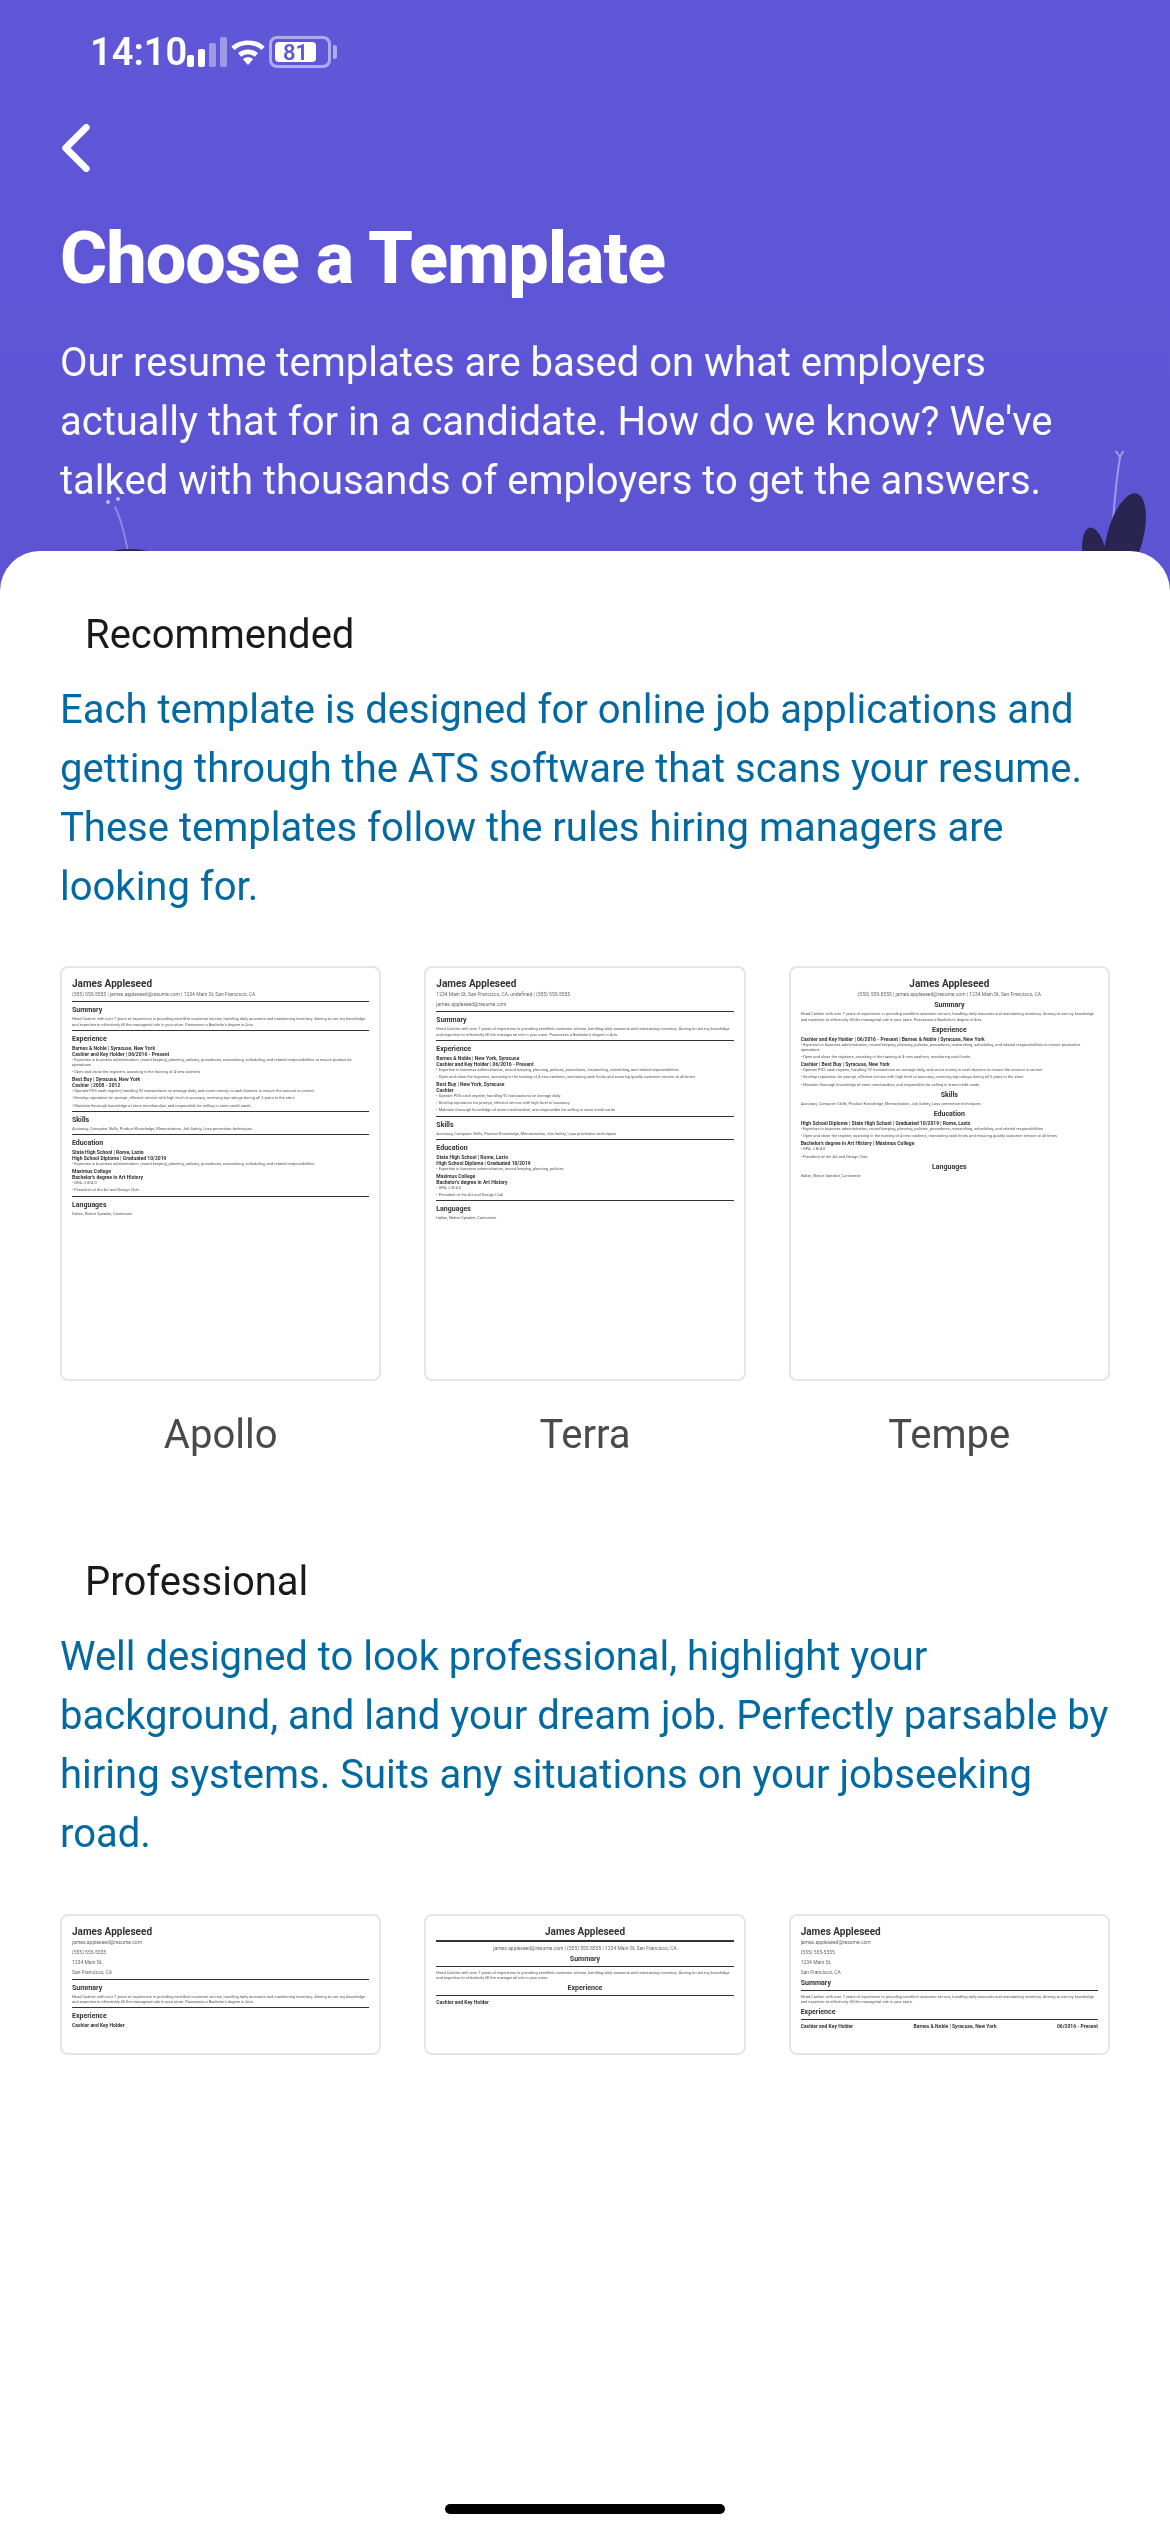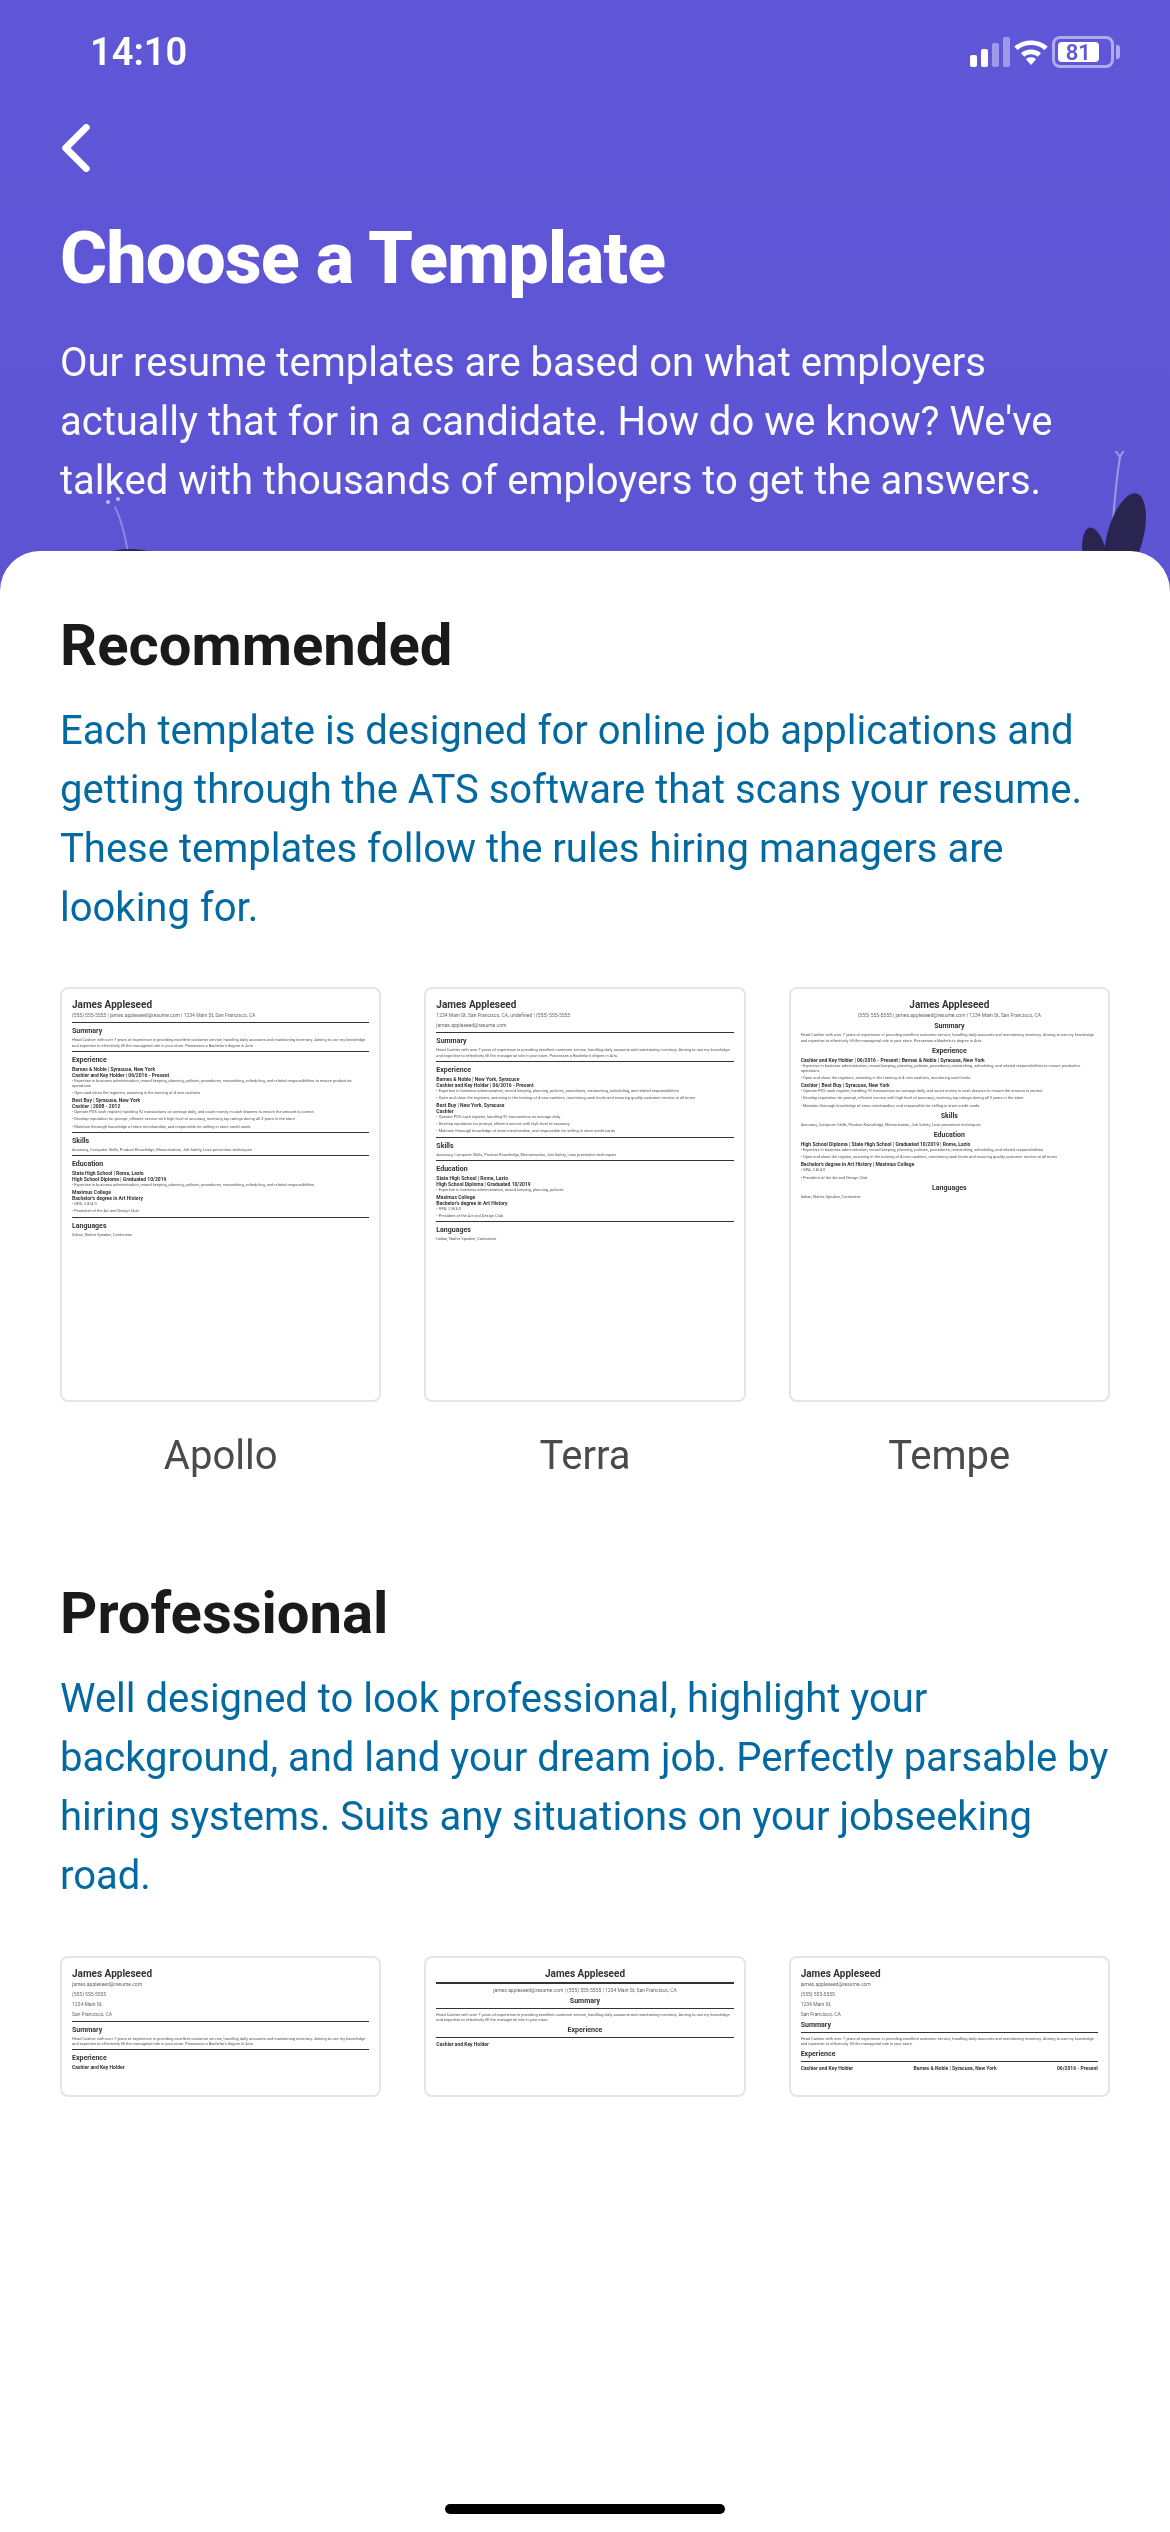--- a/index.html
+++ b/index.html
@@ -19,21 +19,20 @@
     
     .header-section {
       background: linear-gradient(180deg, #6057d8 0%, #5d54d4 100%);
       color: white;
       position: relative;
       padding-bottom: 80px;
     }
     
     .status-bar {
       display: flex;
-      justify-content: space-between;
       align-items: center;
       padding: 30px 50px 20px 90px;
       font-size: 38px;
       font-weight: 600;
     }
     
     .status-right {
       display: flex;
       align-items: center;
       gap: 1px;
@@ -149,24 +148,25 @@
     .content-section {
       background: white;
       border-radius: 40px 40px 0 0;
       margin-top: -40px;
       padding: 60px 60px 0;
       position: relative;
       z-index: 2;
     }
     
     .section-title {
-      font-size: 58px;
-      font-weight: 700;
+      font-size: 40px;
+      font-weight: 400;
       color: #1a1a1a;
       margin-bottom: 22px;
+      margin-left: 25px;
     }
     
     .section-description {
       font-size: 40px;
       line-height: 1.48;
       color: #0369a1;
       margin-bottom: 50px;
     }
     
     .templates-row {

